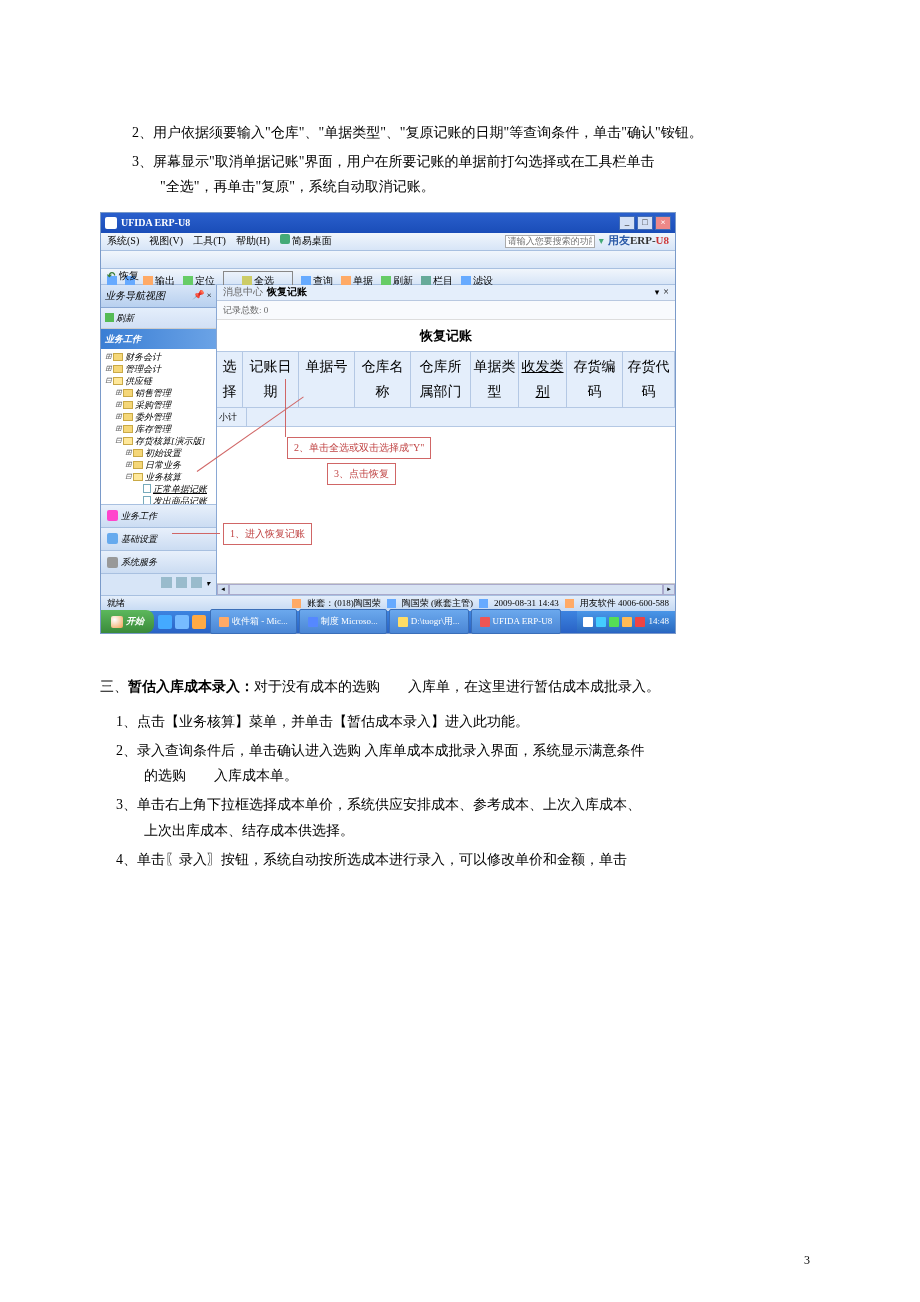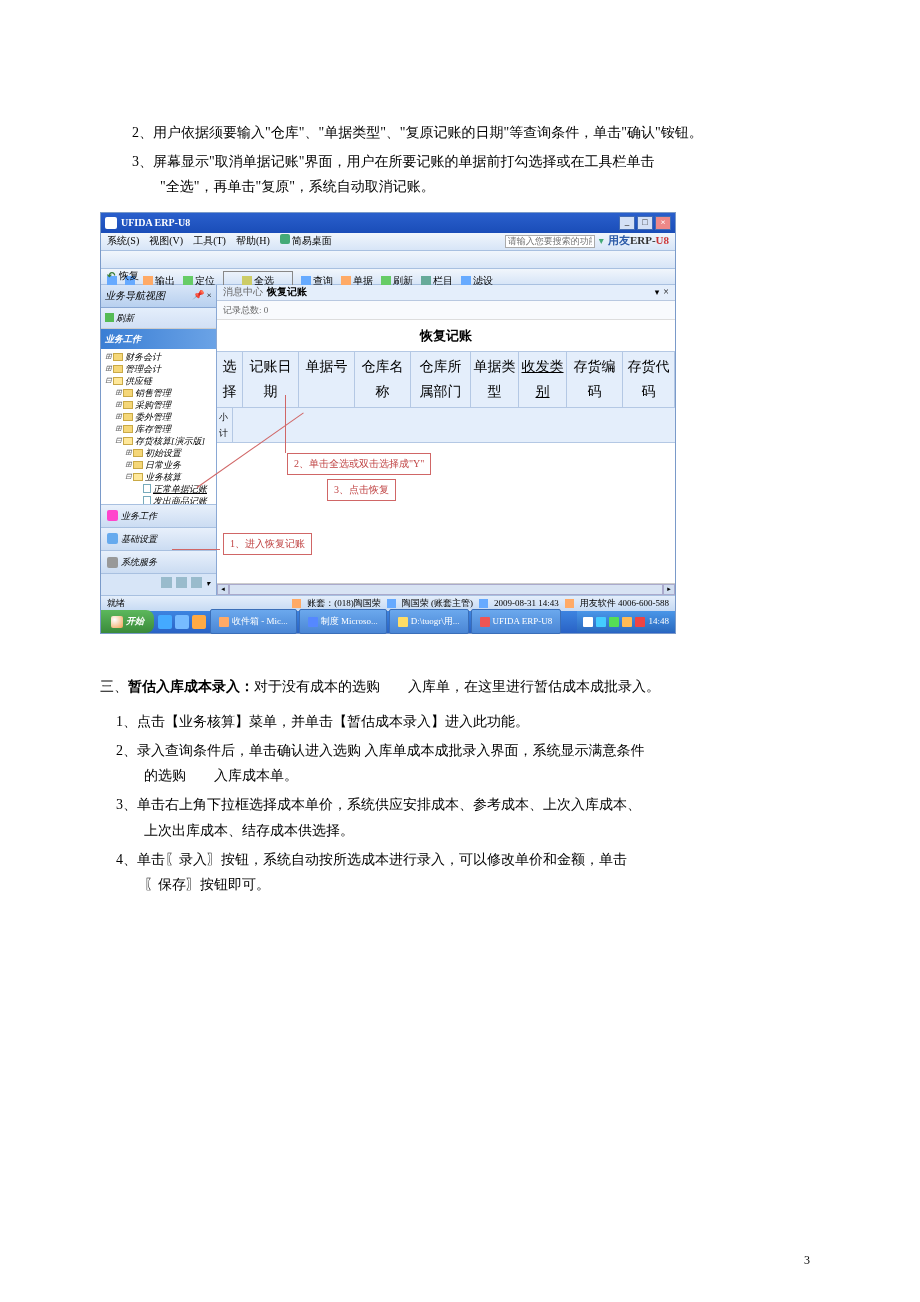--- a/index.html
+++ b/index.html
@@ -665,27 +665,27 @@
         <div class="col c2">记账日期</div>
         <div class="col c3">单据号</div>
         <div class="col c4">仓库名称</div>
         <div class="col c5">仓库所属部门</div>
         <div class="col c6">单据类型</div>
         <div class="col c7">收发类别</div>
         <div class="col c8">存货编码</div>
         <div class="col c9">存货代码</div>
       </div>
       <div class="grid-sum-row">
-        <div class="cell c1" style="width:16px;">小计</div>
+        <div class="cell c1" style="width:30px;">小计</div>
       </div>
       <div class="grid-body">
 
         <div class="annotation-box" style="top:10px;left:70px;">2、单击全选或双击选择成"Y"</div>
         <div class="annotation-box" style="top:36px;left:110px;">3、点击恢复</div>
-        <div class="annotation-box" style="top:90px;left:6px;">1、进入恢复记账</div>
+        <div class="annotation-box" style="top:96px;left:6px;">1、进入恢复记账</div>
 
         <div class="annotation-arrow" style="top:-48px;left:68px;height:58px;"></div>
         <div class="annotation-arrow-diag" style="top:44px;left:-20px;width:130px;transform:rotate(-35deg);"></div>
         <div class="annotation-arrow-diag" style="top:106px;left:-45px;width:48px;"></div>
       </div>
       <div class="content-scrollbar-h">
         <span class="h-arrow">◂</span>
         <span class="h-thumb"></span>
         <span class="h-arrow">▸</span>
       </div>
@@ -757,17 +757,16 @@
   <div class="sub-item">
     <span>2、</span><span>录入查询条件后，单击确认进入选购 入库单成本成批录入界面，系统显示满意条件</span>
     <span class="sub-indent">的选购　　入库成本单。</span>
   </div>
   <div class="sub-item">
     <span>3、</span><span>单击右上角下拉框选择成本单价，系统供应安排成本、参考成本、上次入库成本、</span>
     <span class="sub-indent">上次出库成本、结存成本供选择。</span>
   </div>
   <div class="sub-item">
     <span>4、</span><span>单击〖录入〗按钮，系统自动按所选成本进行录入，可以修改单价和金额，单击</span>
-    <span class="sub-indent">〖保存〗按钮即可。</span>
   </div>
 </div>
 
 <div class="page-num">3</div>
 
 </body></html>

